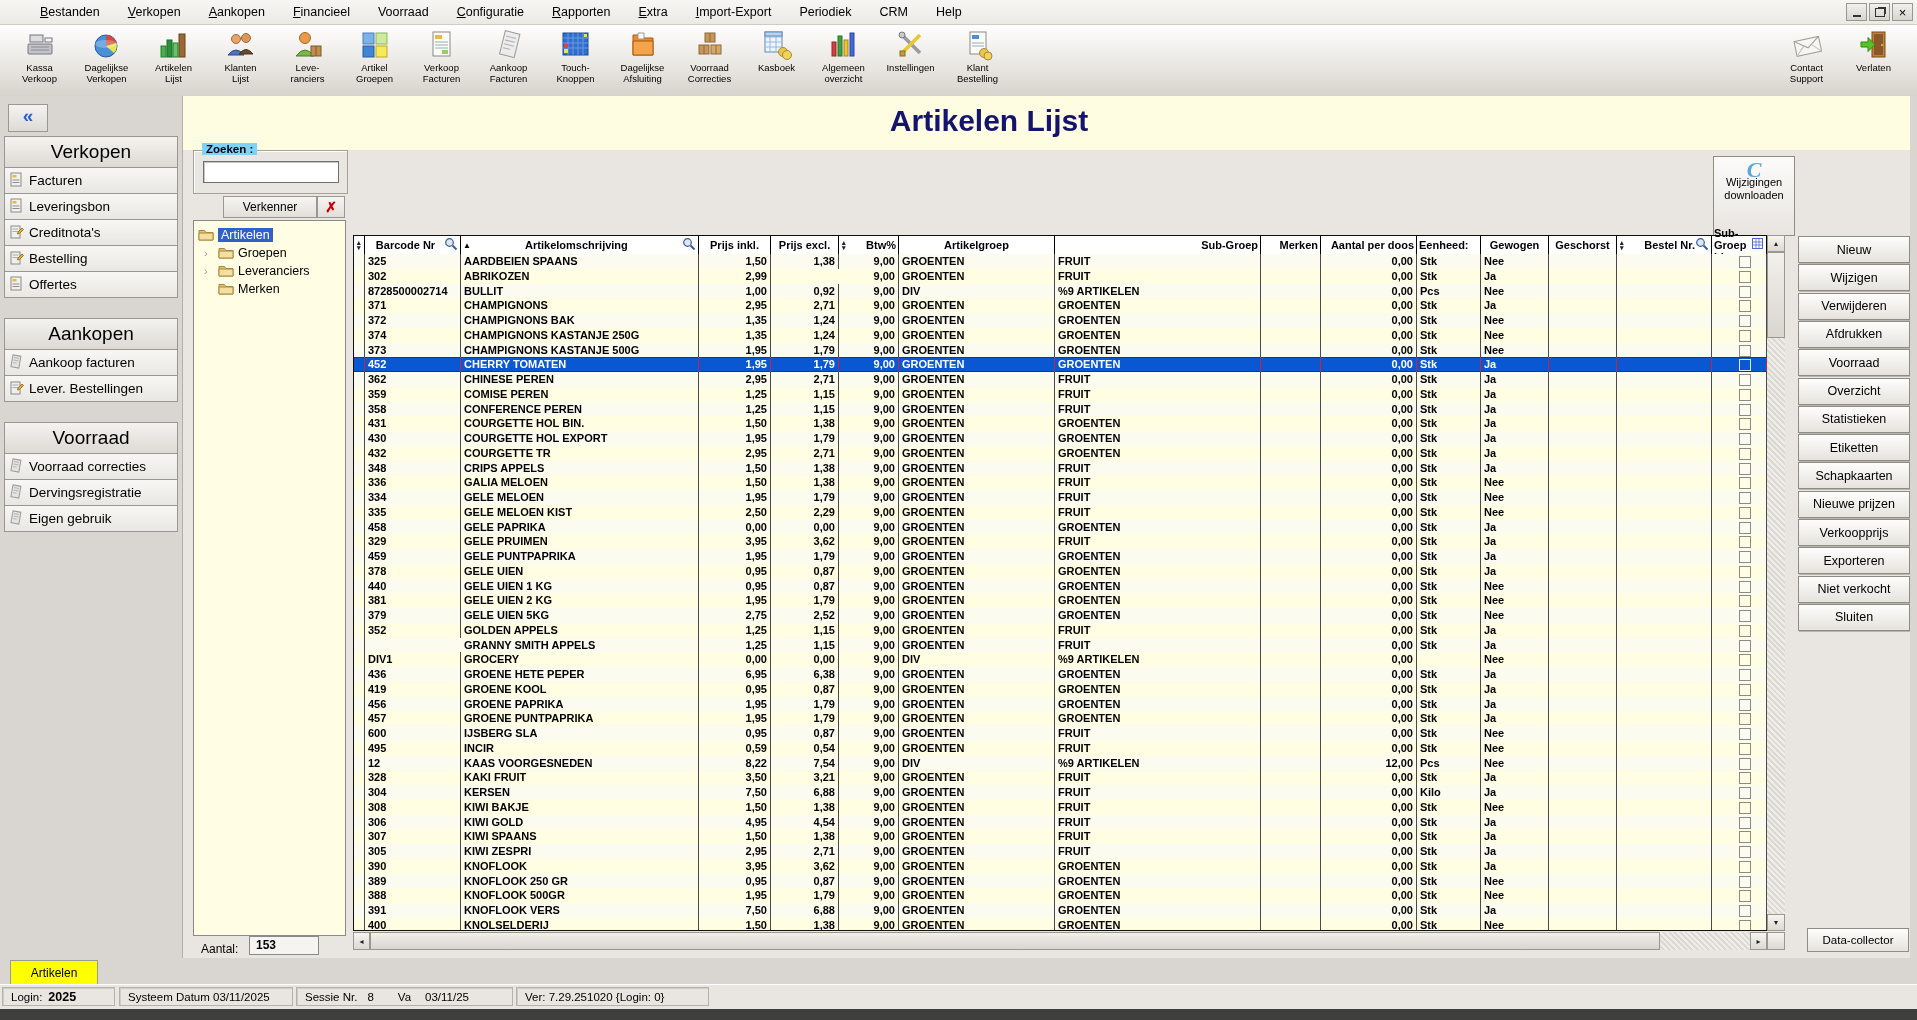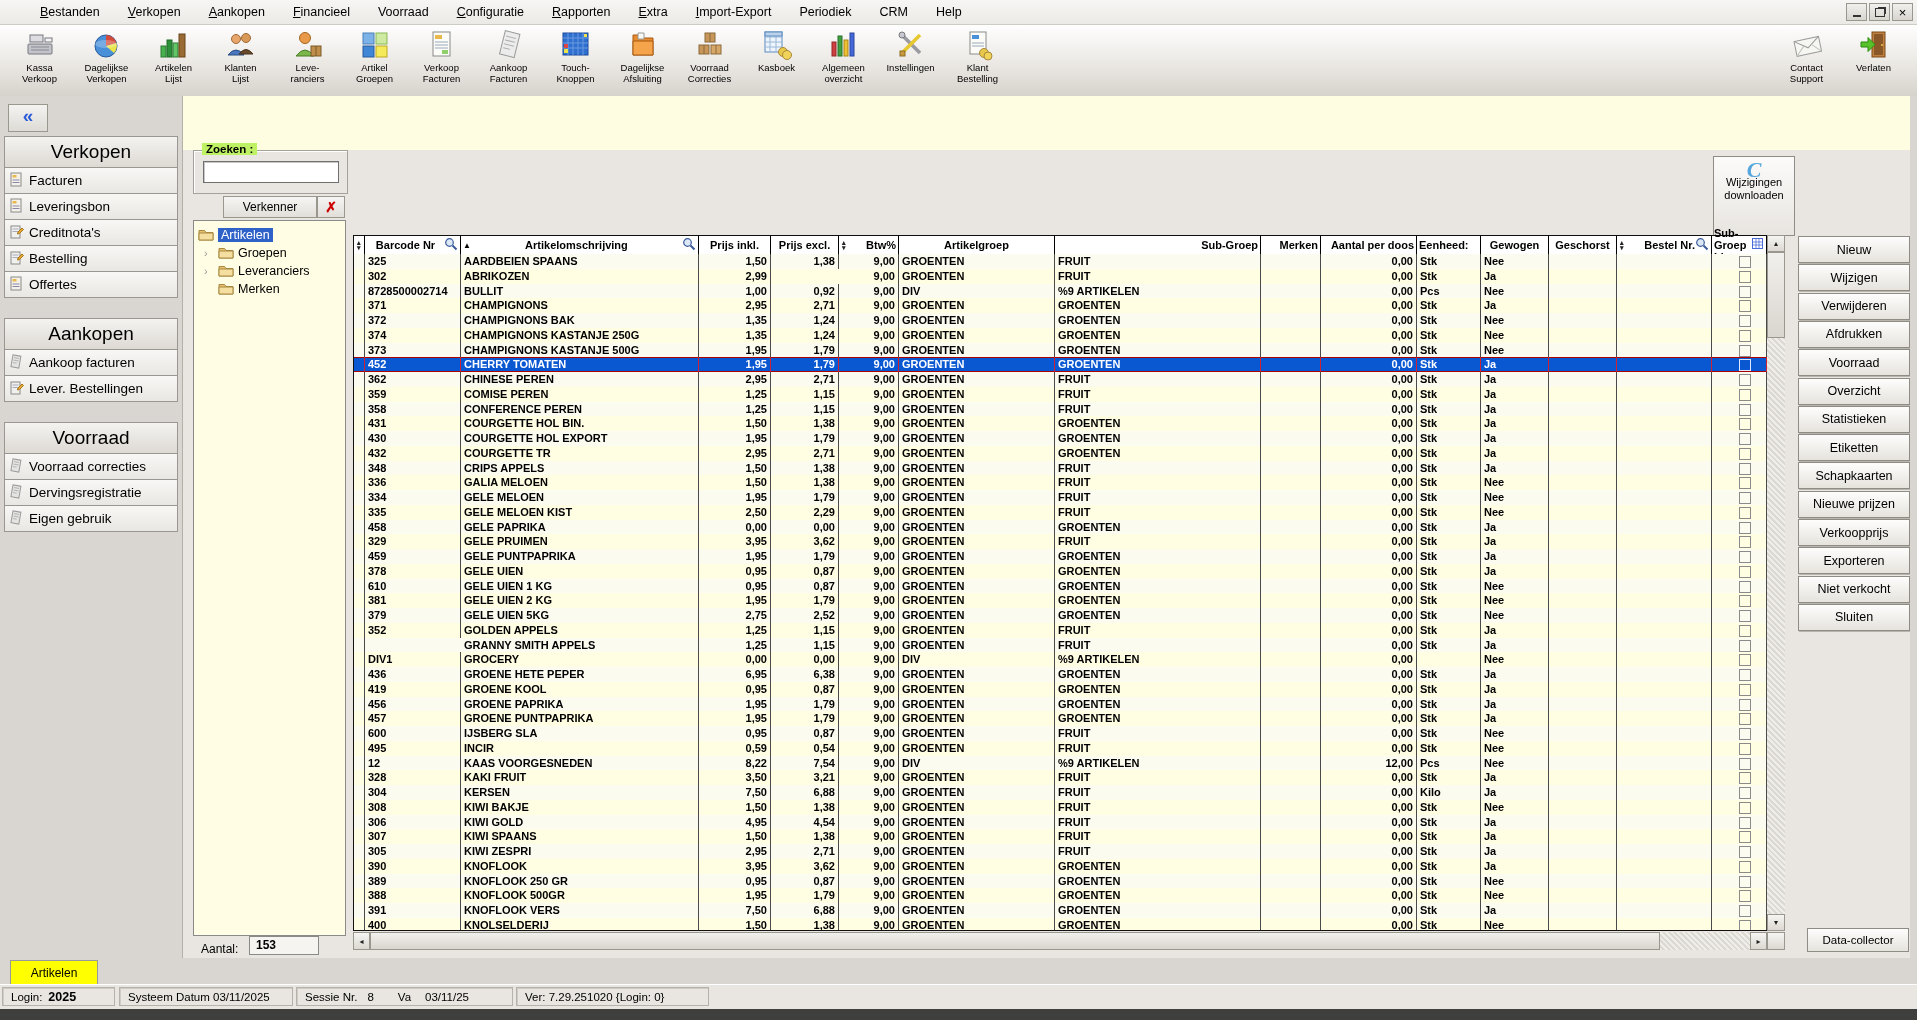--- a/index.html
+++ b/index.html
@@ -38,21 +38,21 @@
   .sb-item{margin:0 4px;height:25px;border:1px solid #9a9792;border-top:none;background:linear-gradient(#f8f7f5,#e9e7e3);
            font-size:13.5px;display:flex;align-items:center;gap:5px;padding-left:4px;}
   .sb-gap{height:20px;}
 
   
   #main{left:182px;top:96px;width:1728px;height:862px;background:#e9e6e1;border-left:1px solid #b3afa9;}
   #titlestrip{position:absolute;left:0;top:0;width:1728px;height:54px;background:#fffde1;}
   #pagetitle{position:absolute;left:0;top:8px;width:1612px;text-align:center;font-size:30px;font-weight:bold;color:#14146e;}
 
   .groupbox{position:absolute;border:1px solid #a5a29b;box-shadow:inset 1px 1px 0 #fff;}
-  .gb-label{position:absolute;top:-8px;left:8px;background:#bef264;padding:0 4px;font-size:11.5px;font-weight:bold;}
+  .gb-label{position:absolute;top:-8px;left:8px;background:#7dd3fc;padding:0 4px;font-size:11.5px;font-weight:bold;}
   .fldlabel{position:absolute;font-size:12px;}
   input.tb{position:absolute;height:20px;border:1px solid #707070;box-shadow:inset 1px 1px 0 #c8c8c8;
            background:#fff;font:12px "Liberation Sans",sans-serif;padding:0 3px;}
   .cbx13{position:absolute;width:12px;height:12px;border:1px solid #707070;background:#fff;}
 
   
   #zk-box{left:10px;top:54px;width:153px;height:42px;}
   #verk-bar{position:absolute;left:40px;top:100px;width:92px;height:20px;border:1px solid #9a978f;
             background:linear-gradient(#f6f5f3,#e2dfda);font-size:12px;display:flex;align-items:center;justify-content:center;}
   #verk-x{position:absolute;left:134px;top:100px;width:26px;height:20px;border:1px solid #9a978f;
@@ -466,20 +466,21 @@
               </g>
             </svg></span>
           <span>Eigen gebruik</span>
         </div>
         <div class="sb-gap"></div>
       </div>
   </div>
 
   <div id="main" class="abs">
     <div id="titlestrip"></div>
+    <div id="pagetitle">Artikelen Lijst</div>
 
     <div id="zk-box" class="groupbox">
       <span class="gb-label">Zoeken :</span>
       <input class="tb" style="left: 9px; top: 10px; width: 128px;">
     </div>
     <div id="verk-bar">
       <span>Verkenner</span>
     </div>
     <div id="verk-x">
         <span>✗</span>
@@ -1006,21 +1007,21 @@
             <div class="tcell" style="width: 64px;">Stk</div>
             <div class="tcell" style="width: 68px;">Ja</div>
             <div class="tcell" style="width: 68px;"></div>
             <div class="tcell t-r" style="width: 95px;"></div>
             <div class="tcell t-c" style="width: 55px;">
               <div class="rowcbx"></div>
             </div>
           </div>
           <div class="trow odd">
             <div class="tcell t-c" style="width: 11px;"></div>
-            <div class="tcell" style="width: 96px;">610</div>
+            <div class="tcell" style="width: 96px;">440</div>
             <div class="tcell" style="width: 238px;">GELE UIEN 1 KG</div>
             <div class="tcell t-r" style="width: 72px;">0,95</div>
             <div class="tcell t-r" style="width: 68px;">0,87</div>
             <div class="tcell t-r" style="width: 60px;">9,00</div>
             <div class="tcell" style="width: 156px;">GROENTEN</div>
             <div class="tcell" style="width: 206px;">GROENTEN</div>
             <div class="tcell t-r" style="width: 60px;"></div>
             <div class="tcell t-r" style="width: 96px;">0,00</div>
             <div class="tcell" style="width: 64px;">Stk</div>
             <div class="tcell" style="width: 68px;">Nee</div>

